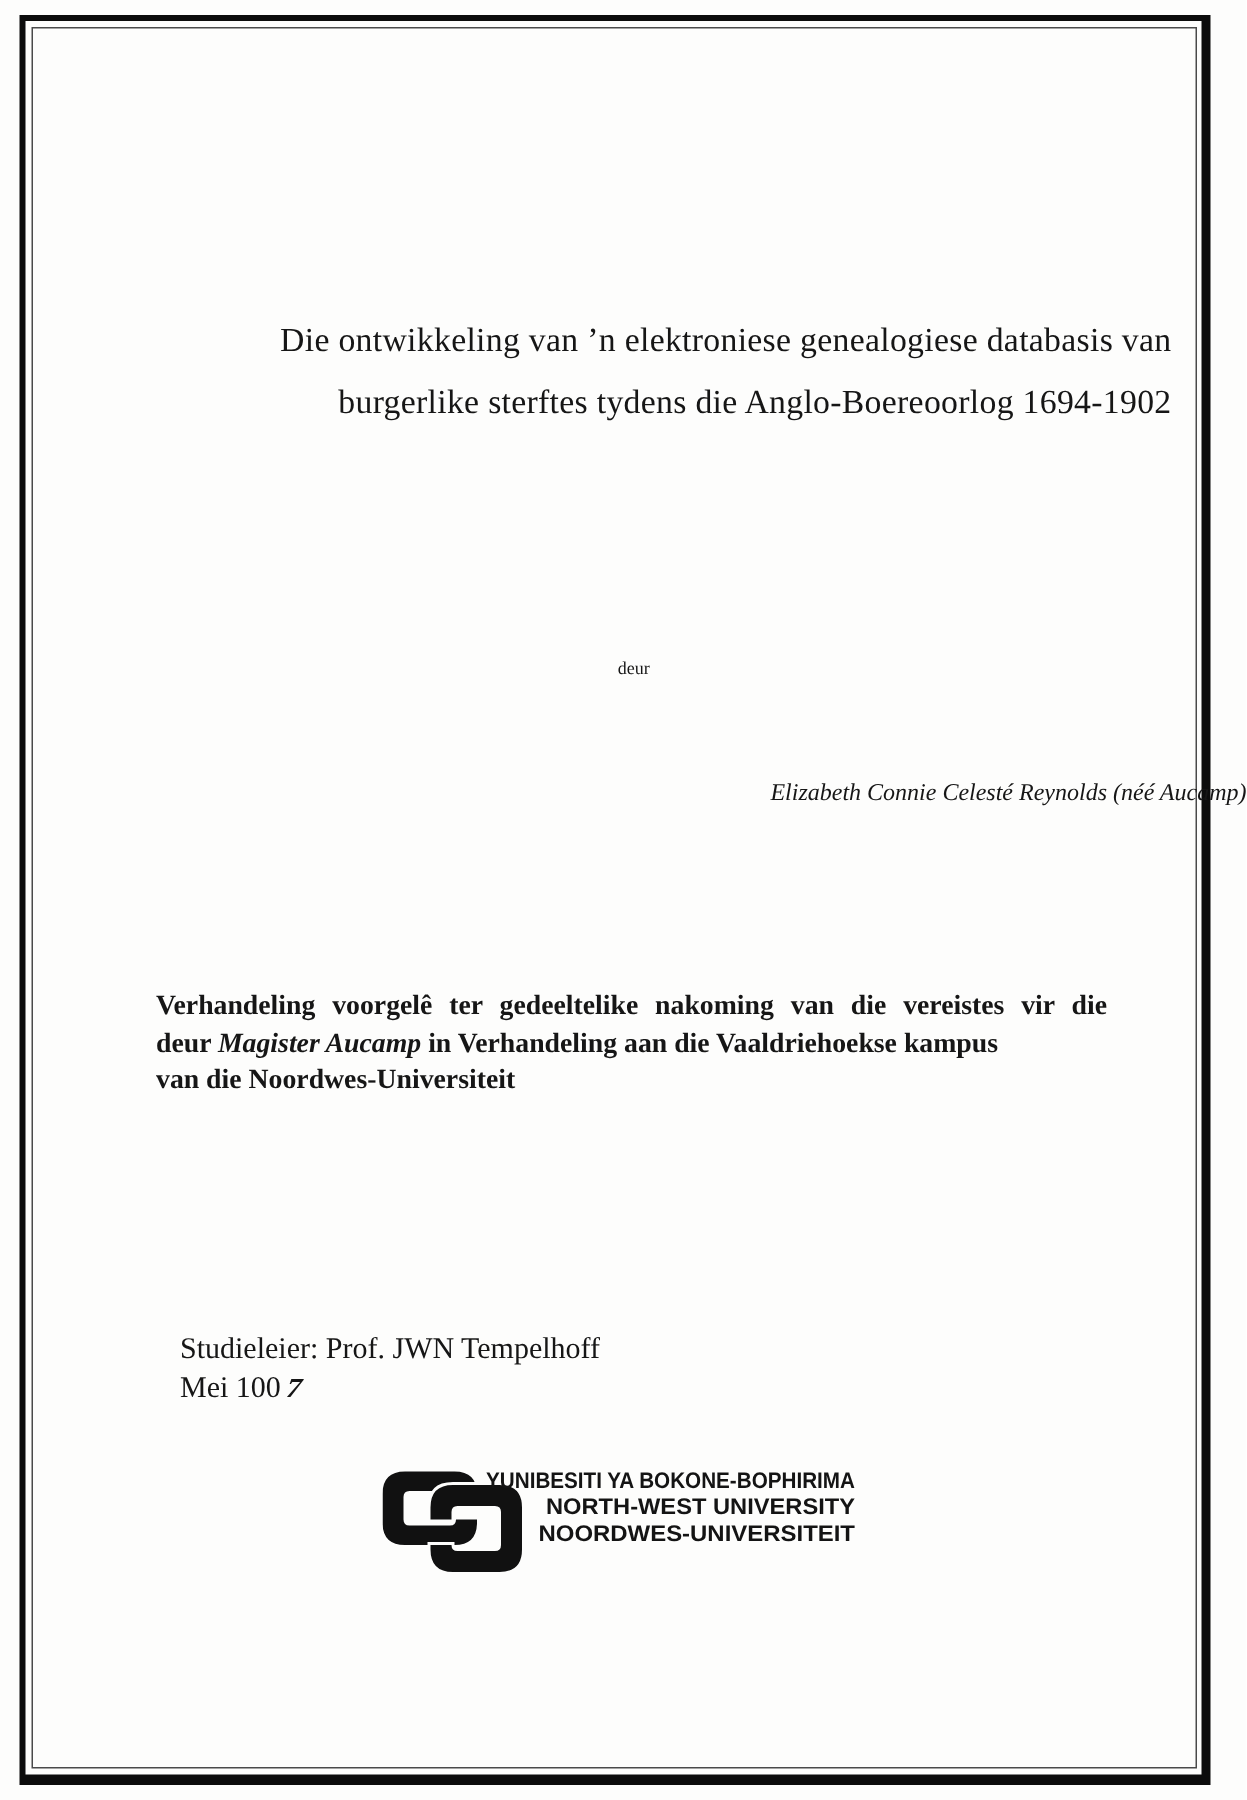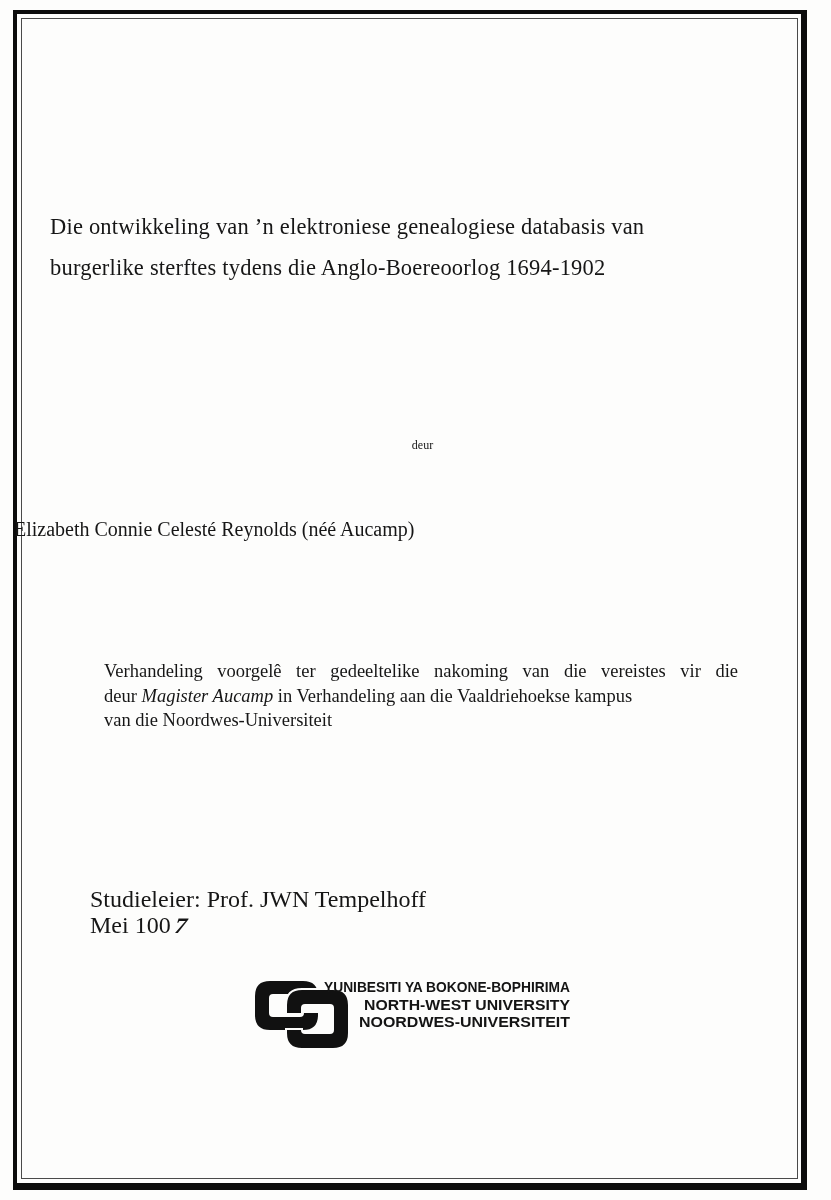--- a/index.html
+++ b/index.html
@@ -24,54 +24,55 @@
   .frame-inner {
     position: absolute;
     left: 21px; top: 18px; right: 33px; bottom: 21px;
     border: 1px solid #4a4a4a;
     pointer-events: none;
   }
   .title {
     position: absolute;
     left: 50px; right: 50px; top: 206px;
     margin: 0;
-    text-align: left;
+    text-align: right;
     font-size: 22.5px;
     font-weight: 400;
     letter-spacing: 0.2px;
   }
   .title .tline { display: block; line-height: 41px; }
   .byline {
     position: absolute;
     left: 14px; right: 0; top: 434px;
     text-align: center;
     font-size: 12px;
     line-height: 22px;
   }
   .author {
     position: absolute;
     left: 14px; right: 0; top: 516px;
-    text-align: left;
-    font-size: 20px;
+    text-align: right;
+    font-size: 16px;
     line-height: 26px;
+    font-style: italic;
   }
   .statement {
     position: absolute;
     left: 104px; top: 659px;
     width: 634px;
     font-size: 18.5px;
     line-height: 24.5px;
   }
-  .st-line { text-align: left; }
+  .st-line { text-align: left; font-weight: bold; }
   .st-justified { text-align: justify; text-align-last: justify; }
   .statement em { font-style: italic; }
   .supervisor-block {
     position: absolute;
-    left: 90px; top: 886px;
-    font-size: 24px;
+    left: 120px; top: 886px;
+    font-size: 20px;
     line-height: 26px;
   }
   .digit-skew {
     display: inline-block;
     transform: skewX(-18deg) scaleY(0.92);
     transform-origin: bottom left;
     font-weight: 700;
   }
   .logo-mark { position: absolute; left: 255px; top: 972px; }
   .logo-text { position: absolute; left: 322px; top: 977px; }

